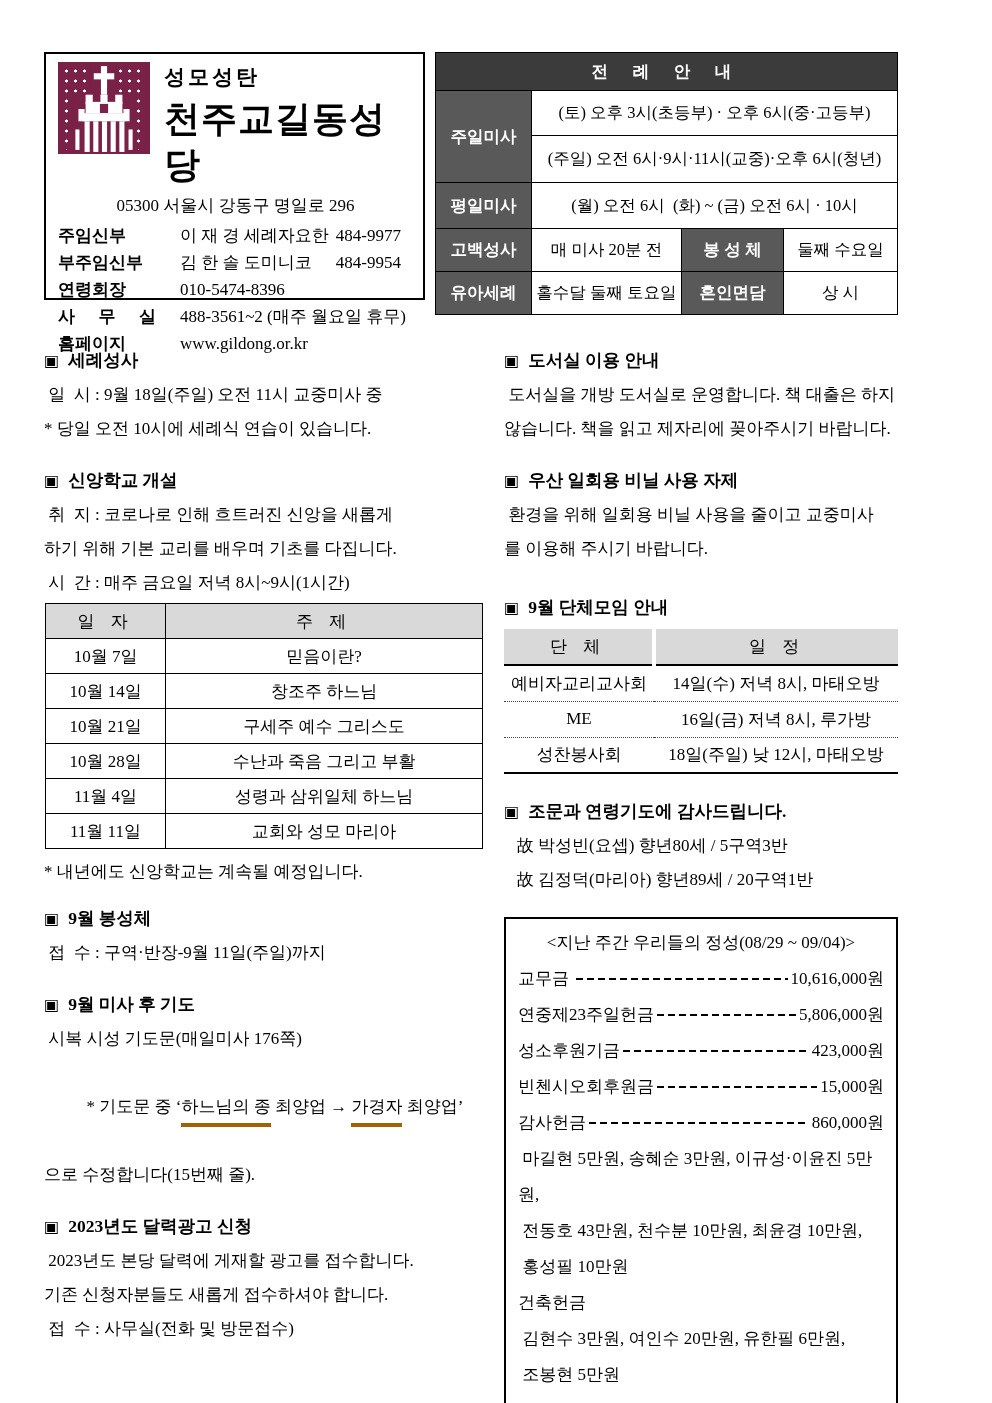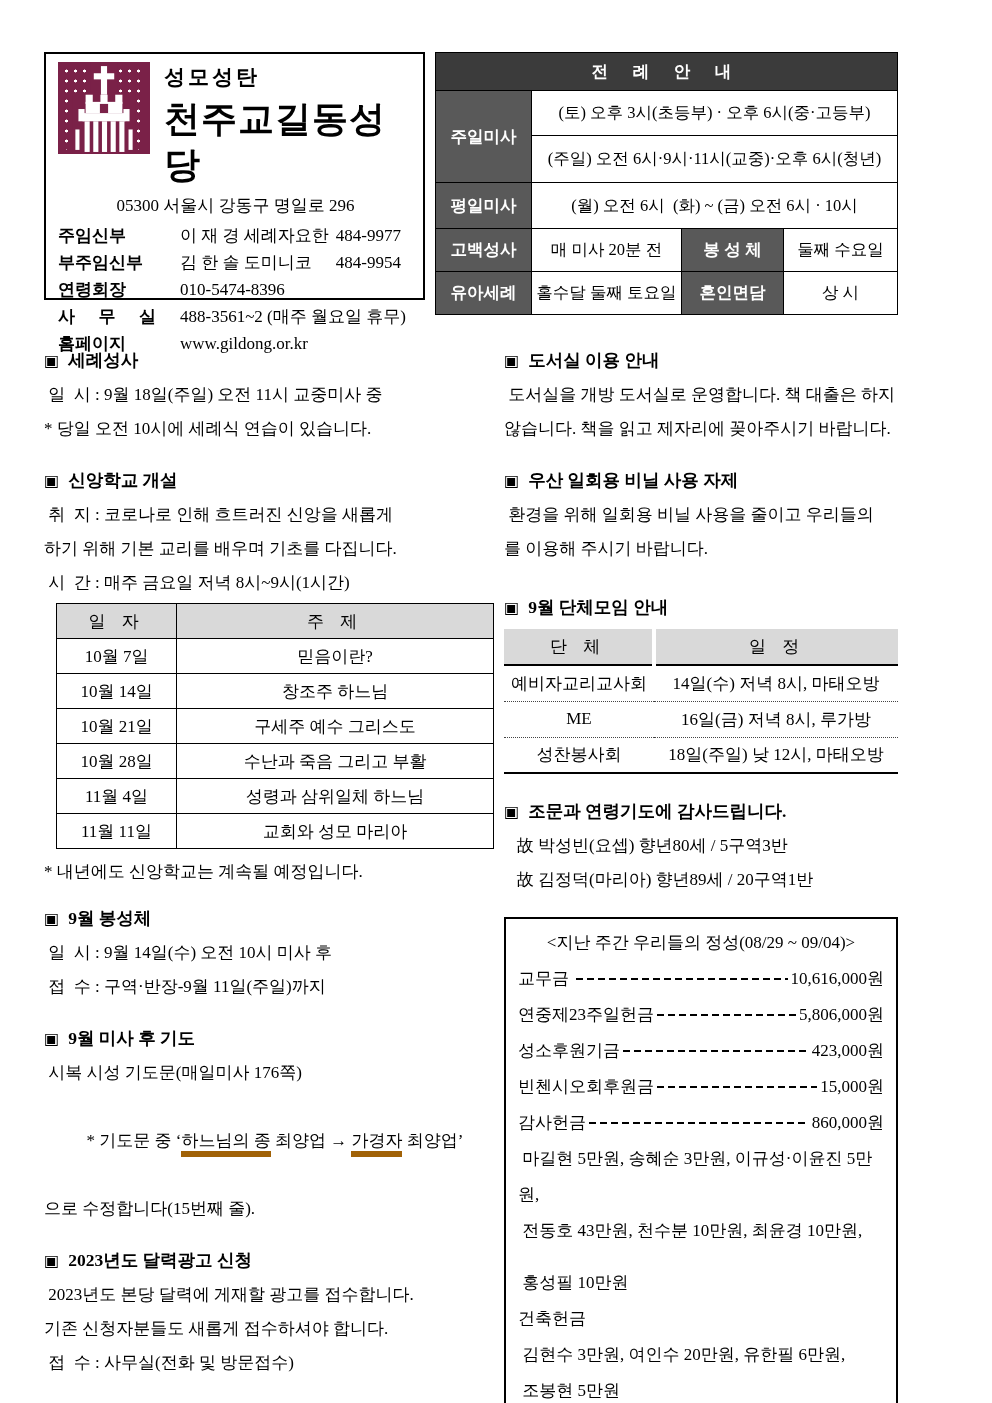--- a/index.html
+++ b/index.html
@@ -37,24 +37,24 @@
     font-weight:bold; font-size:16.5px; }
 
   
   .cols { display:flex; gap:22px; padding:28px 38px 0 44px; }
   .colL { width:438px; flex:0 0 auto; }
   .colR { flex:1; }
   .section { margin-bottom:17px; }
   .h { font-weight:bold; font-size:17.5px; line-height:35px; display:flex; align-items:center; }
   .mk { margin-right:9px; font-size:16px; line-height:1; }
   .line { font-size:17px; line-height:34px; white-space:pre-wrap; }
-  .ul { border-bottom:6px solid #a16207; padding-bottom:1px; }
-
-  
-  .faith-table { width:100%; border-collapse:collapse; margin:3px 12px 6px; }
+  .ul { border-bottom:4px solid #a16207; padding-bottom:7px; }
+
+  
+  .faith-table { width:100%; border-collapse:collapse; margin:3px 1px 6px; }
   .faith-table th, .faith-table td { border:1px solid #000; height:35px; text-align:center;
     font-size:17px; font-weight:normal; vertical-align:middle; }
   .faith-table th { background:#d9d9d9; letter-spacing:6px; }
   .faith-table .col-date { width:120px; }
 
   
   .groups-table { width:100%; border-collapse:collapse; margin:4px 0 10px; }
   .groups-table th { background:#d9d9d9; height:36px; font-size:17px; font-weight:normal;
     letter-spacing:6px; border-bottom:2px solid #000; }
   .groups-table th.gt-left { width:150px; border-right:4px solid #fff; }
@@ -227,21 +227,20 @@
         </tbody>
           </table>
         <div class="line">* 내년에도 신앙학교는 계속될 예정입니다.</div>
       </div>
 
       <div class="section">
         <div class="h">
           <span class="mk">▣</span>
           <span>9월 봉성체</span>
         </div>
-        <div class="line"> 일  시 : 9월 14일(수) 오전 10시 미사 후</div>
         <div class="line"> 접  수 : 구역·반장-9월 11일(주일)까지</div>
       </div>
 
       <div class="section">
         <div class="h">
           <span class="mk">▣</span>
           <span>9월 미사 후 기도</span>
         </div>
         <div class="line"> 시복 시성 기도문(매일미사 176쪽)</div>
         <div class="line">
@@ -271,21 +270,21 @@
         </div>
         <div class="line"> 도서실을 개방 도서실로 운영합니다. 책 대출은 하지</div>
         <div class="line">않습니다. 책을 읽고 제자리에 꽂아주시기 바랍니다.</div>
       </div>
 
       <div class="section" style="margin-bottom:24px;">
         <div class="h">
           <span class="mk">▣</span>
           <span>우산 일회용 비닐 사용 자제</span>
         </div>
-        <div class="line"> 환경을 위해 일회용 비닐 사용을 줄이고 우리들의</div>
+        <div class="line"> 환경을 위해 일회용 비닐 사용을 줄이고 교중미사</div>
         <div class="line">를 이용해 주시기 바랍니다.</div>
       </div>
 
       <div class="section" style="margin-bottom:20px;">
         <div class="h">
           <span class="mk">▣</span>
           <span>9월 단체모임 안내</span>
         </div>
         <table class="groups-table">
           <tbody>
@@ -340,21 +339,21 @@
           <span class="leader"></span>
           <span class="offer-amount">15,000원</span>
         </div>
         <div class="offer-row">
           <span class="offer-label">감사헌금</span>
           <span class="leader"></span>
           <span class="offer-amount">860,000원</span>
         </div>
         <div class="line" style="line-height:36px;"> 마길현 5만원, 송혜순 3만원, 이규성·이윤진 5만원,</div>
         <div class="line" style="line-height:36px;font-family:Liberation Serif, serif;"> 전동호 43만원, 천수분 10만원, 최윤경 10만원,</div>
-        <div class="line" style="line-height:36px;margin-top:16px;"> 홍성필 10만원</div>
+        <div class="line" style="line-height:36px;"> 홍성필 10만원</div>
         <div class="line" style="line-height:36px;">건축헌금</div>
         <div class="line" style="line-height:36px;"> 김현수 3만원, 여인수 20만원, 유한필 6만원,</div>
         <div class="line" style="line-height:36px;"> 조봉현 5만원</div>
       </div>
 
       <div class="accounts">
         <div class="line" style="line-height:38px;">&lt;기부금 납부계좌 안내&gt;</div>
 
       </div>
 

